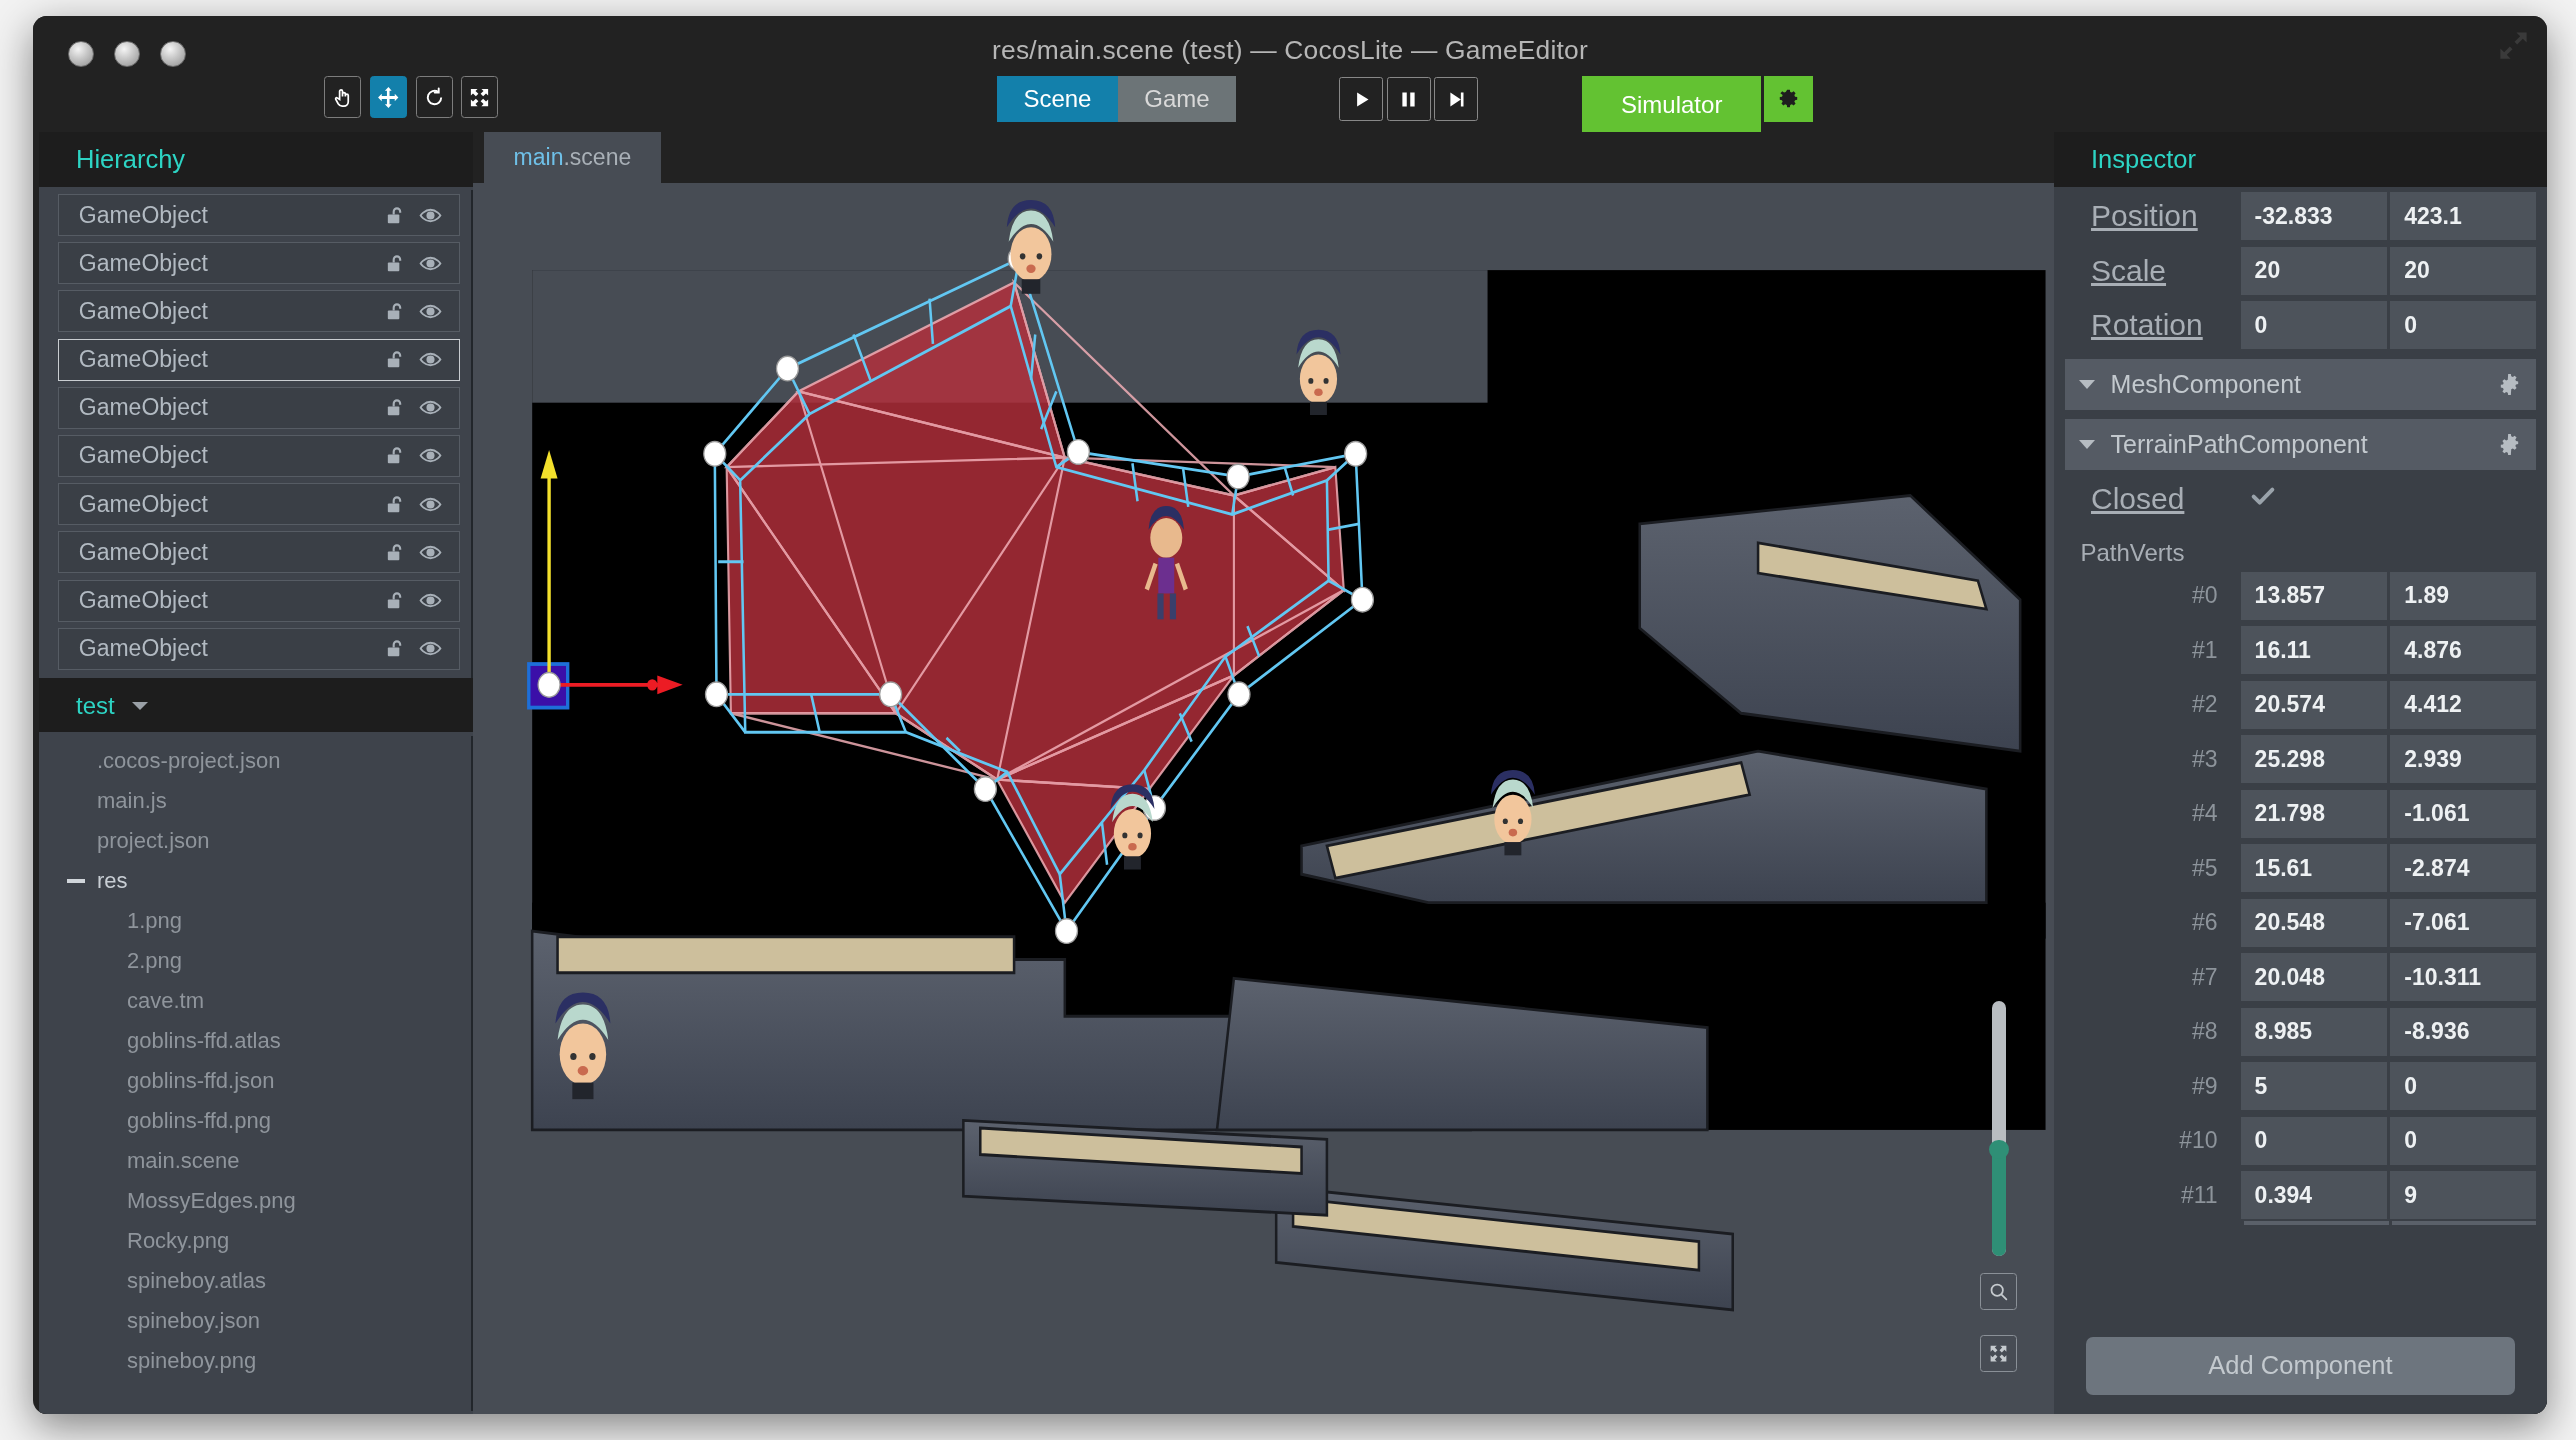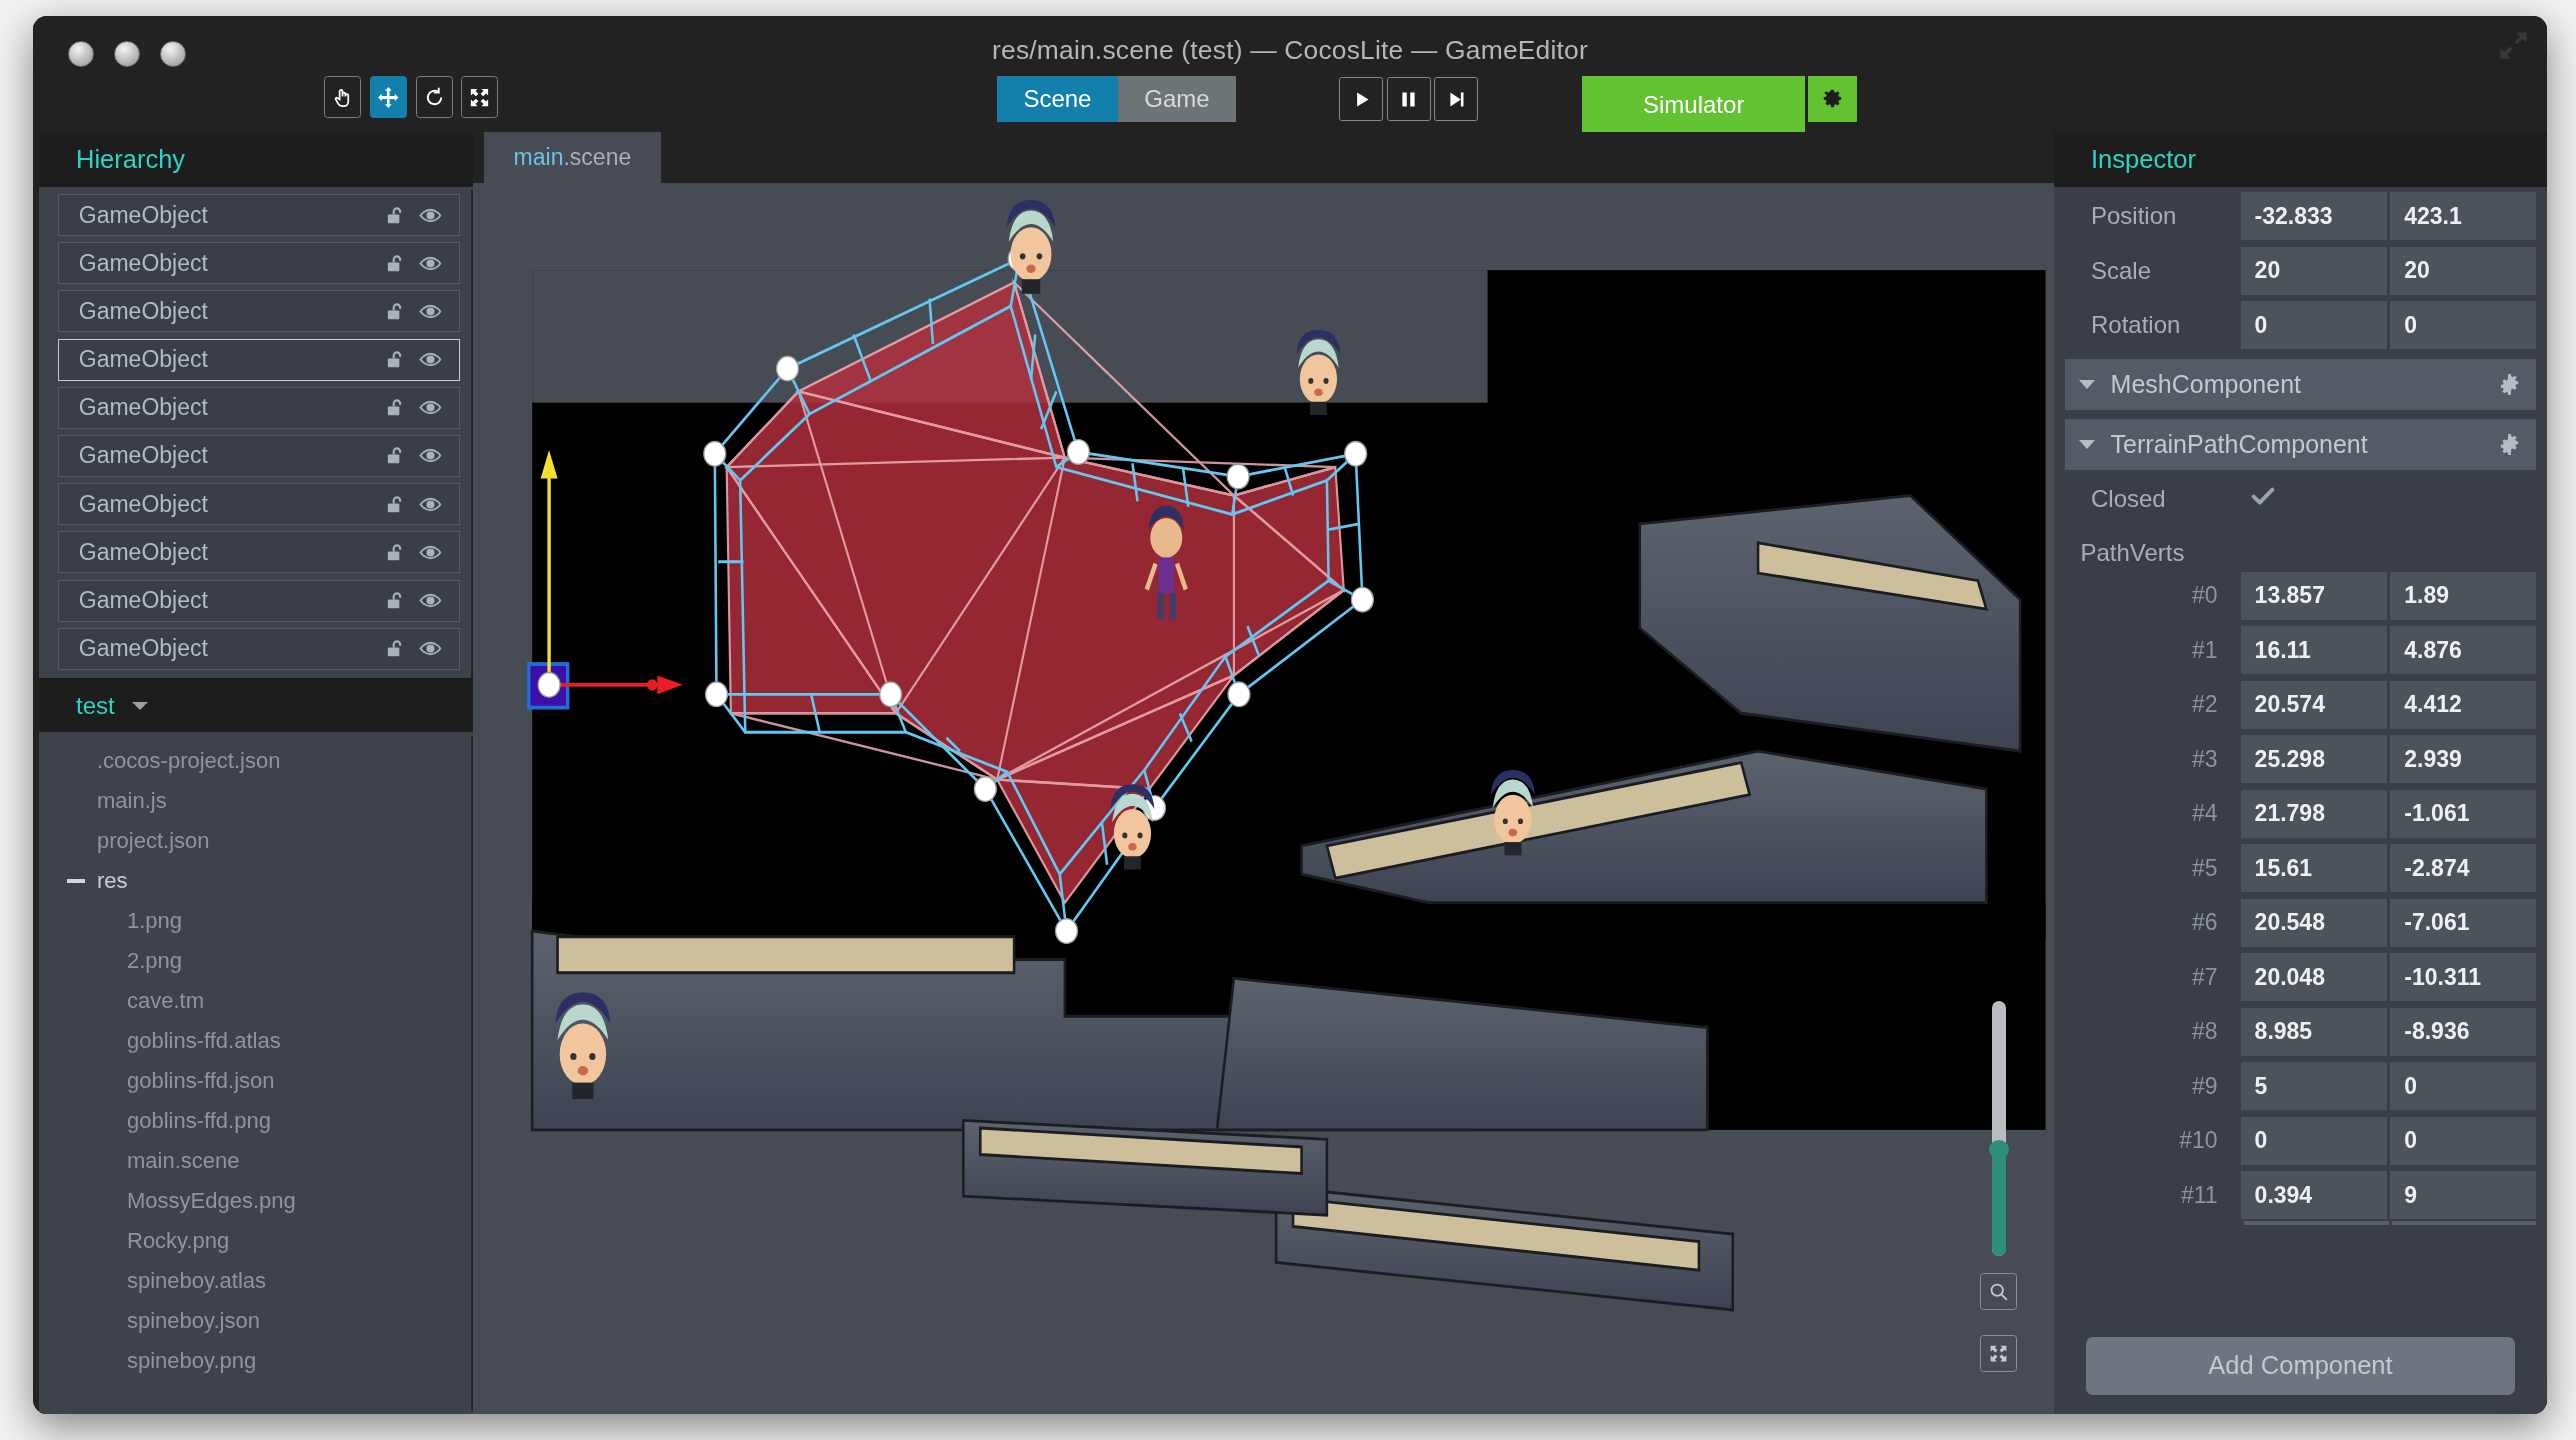--- a/index.html
+++ b/index.html
@@ -55,21 +55,21 @@
   .seg.active { background: #1380ab; color: #ffffff; }
 
   .play-grp { position: absolute; left: 1306px; top: 61px; display: flex; gap: 3.5px; }
   .pbtn {
     width: 44px; height: 44px; border: 0.9px solid #888; border-radius: 2.6px;
     display: flex; align-items: center; justify-content: center; color: #fff;
   }
 
   .sim-grp { position: absolute; left: 1549px; top: 60px; display: flex; }
   .sim-main {
-    height: 58px; padding: 0 61px; background: #63c232; color: #ffffff;
+    height: 58px; padding: 0 39px; background: #63c232; color: #ffffff;
     font-size: 24px; display: flex; align-items: center; justify-content: center;
   }
   .sim-gear {
     width: 49px; height: 46px; background: #63c232; margin-left: 2.6px;
     display: flex; align-items: center; justify-content: center; color: #1e1e1e;
   }
 
   
   .left-panel {
     position: absolute; left: 6px; top: 116px; width: 440px; bottom: 0;
@@ -161,21 +161,21 @@
   }
   .comp-head {
     margin: 8.8px 10.6px 0 10.6px; height: 51px; background: #555b64;
     display: flex; align-items: center; padding: 0 14px; color: #c3c9ce; font-size: 25px; gap: 16px;
   }
   .caret-sm { width: 0; height: 0; border-left: 8.8px solid transparent; border-right: 8.8px solid transparent; border-top: 9.7px solid #b6bcc2; }
   .comp-title { flex: 1; }
   .gear { color: #b6bcc2; display: flex; align-items: center; }
 
   .prop-row { display: flex; align-items: center; height: 51px; margin: 3.5px 10.6px 0 10.6px; }
-  .prop-label { width: 176px; color: #a8aeb5; font-size: 24px; padding-left: 26.4px; }
+  .prop-label { width: 176px; color: #a8aeb5; font-size: 30px; padding-left: 26.4px; text-decoration: underline; }
   .prop-fields { flex: 1; display: flex; gap: 3.5px; }
   .field {
     flex: 1; height: 48px; background: #4d535b; color: #eef1f3; font-size: 23px;
     font-weight: bold; display: flex; align-items: center; padding-left: 14px;
   }
   .check { color: #9aa3ab; font-size: 28px; padding-left: 8.8px; }
   .vert-row { display: flex; align-items: center; height: 51px; margin: 3.5px 10.6px 0 10.6px; }
   .vert-idx { width: 176px; text-align: right; padding-right: 23px; color: #8d949b; font-size: 23px; }
   .pv-label { color: #a8aeb5; font-size: 24px; padding-left: 26.4px; margin-top: 14px; }
   .clip-line { margin: 0 10.6px; display: flex; gap: 3.5px; }

